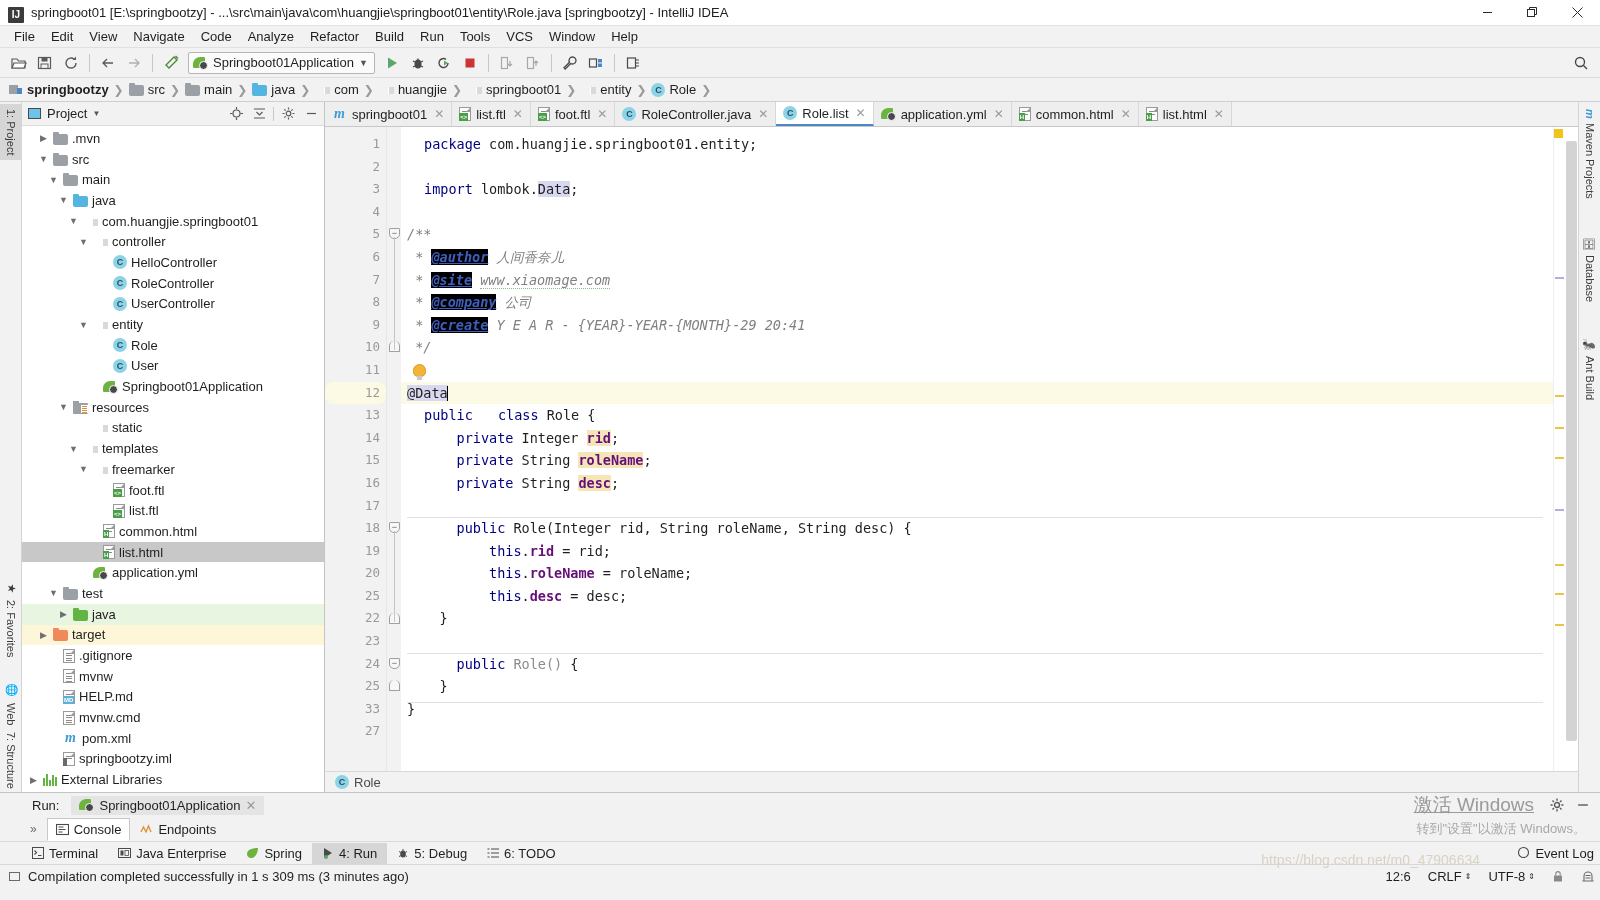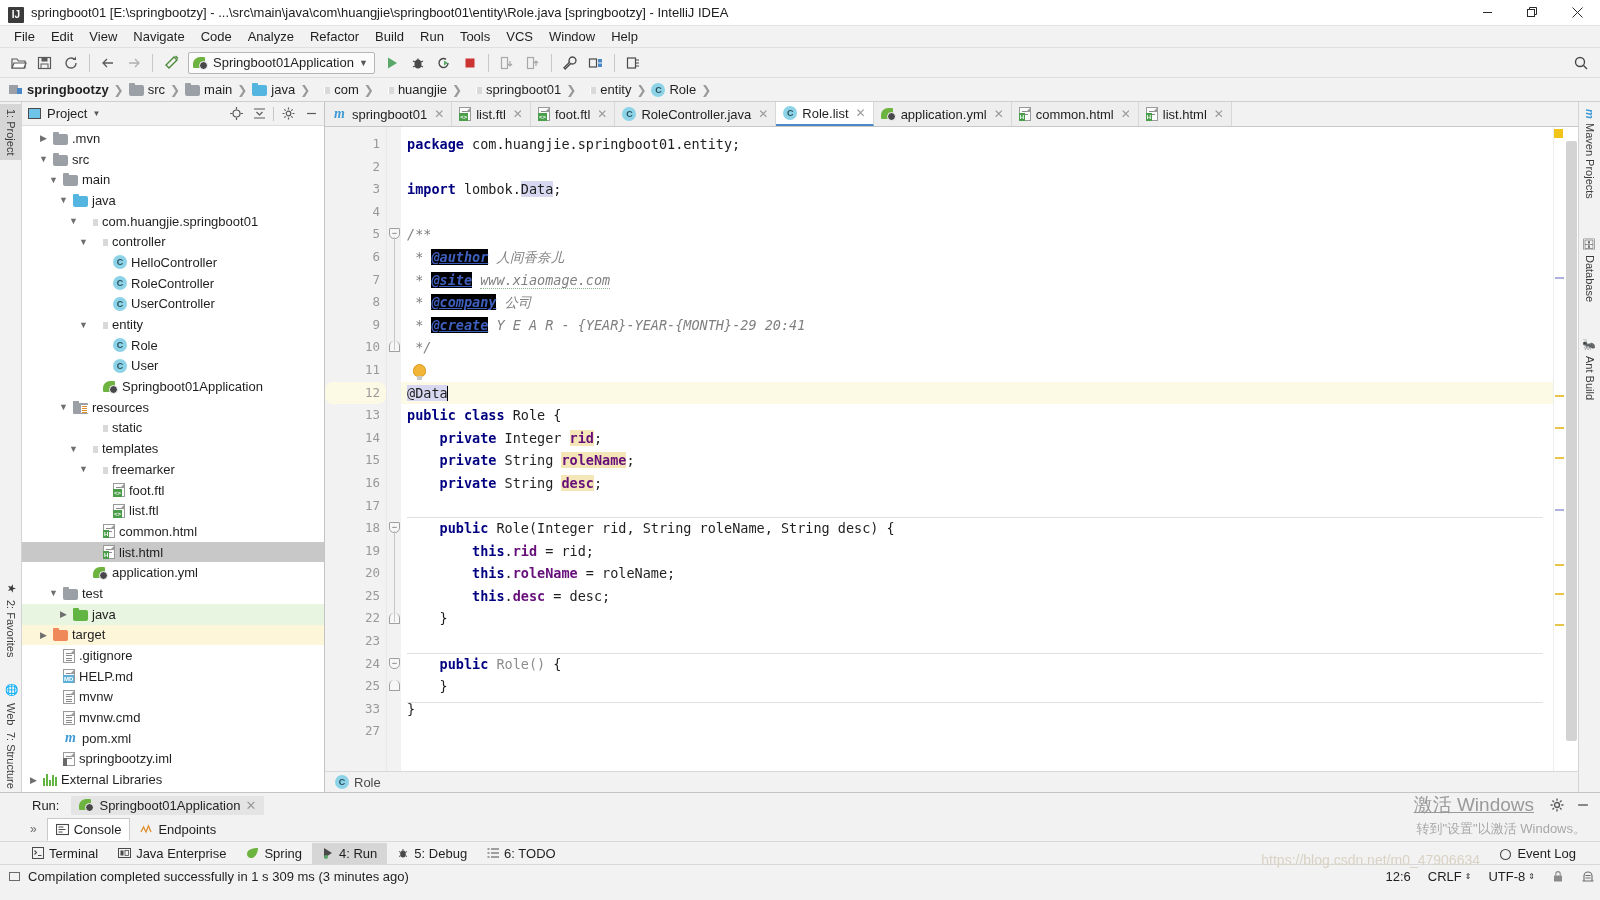--- a/index.html
+++ b/index.html
@@ -194,21 +194,21 @@
   .fold.end { border-radius: 5px 5px 1px 1px; border-top: none; }
   .foldline { position: absolute; left: 7px; width: 1px; background: #c6c6c6; }
 
   .code {
     flex: 1; position: relative; background: #fff; padding-top: 6px;
     font-family: "DejaVu Sans Mono", monospace; font-size: 13.5px; color: #1f1f1f;
     overflow: hidden;
   }
   .cline { height: 22.6px; line-height: 22.6px; padding-left: 6px; white-space: pre; position: relative; }
   .cline.hl { background: #fcf9e4; }
-  .kw { color: #000080; font-weight: bold; }
+  .kw { color: #000080; font-weight: normal; margin-left: 17px; }
   .cm { color: #808080; font-style: italic; }
   .tagdoc { color: #3f5fbf; font-weight: bold; font-style: italic; text-decoration: underline; }
   .hl-y { background: #000000; }
   .hl-b { background: #d8d8f0; }
   .fld { color: #660e7a; font-weight: bold; }
   .fld-hl { background: #f5e6b8; color: #660e7a; font-weight: bold; }
   .gray { color: #8c8c8c; }
   .squig { border-bottom: 1px dotted #8ab88a; }
   .caret { display: inline-block; width: 1.5px; height: 15px; background: #000;
            vertical-align: -3px; margin-left: -1px; }
@@ -262,21 +262,21 @@
   .consolebar .sp { flex: 1; }
   .winact2 { font-size: 13px; color: #a8a8a8; padding-right: 14px; }
 
   .twbar {
     height: 23px; display: flex; align-items: center; padding-left: 22px; gap: 0px;
     font-size: 13px; background: #f2f2f2; border-top: 1px solid #d8d8d8;
   }
   .twtab { display: flex; align-items: center; gap: 5px; padding: 3px 10px; white-space: nowrap; }
   .twtab.active { background: #d6d6d6; }
   .twbar .sp { flex: 1; }
-  .eventlog { display: flex; align-items: flex-end; gap: 5px; padding-right: 24px; }
+  .eventlog { display: flex; align-items: flex-start; gap: 5px; padding-right: 6px; }
 
   .statusbar {
     height: 24px; display: flex; align-items: center; padding-left: 8px; gap: 7px;
     font-size: 13px; background: #f2f2f2; border-top: 1px solid #d8d8d8; position: relative;
   }
   .statusbar .sp { flex: 1; }
   .sb-item { padding: 0 5px; white-space: nowrap; display: flex; align-items: center; gap: 3px; }
   .watermark {
     position: absolute; right: 120px; top: -13px; font-size: 14px; color: #d9d2c4;
     pointer-events: none; white-space: nowrap;
@@ -730,36 +730,36 @@
               </span>
             </span>
             <span>.gitignore</span>
           </div>
           <div class="node" style="padding-left: 26px;">
             <span class="arrow"></span>
             <span class="file-ic">
               <span class="lines">
                 <i></i>
                 <i></i>
+                <i></i>
+                <i></i>
+              </span>
+            </span>
+            <span>mvnw</span>
+          </div>
+          <div class="node" style="padding-left: 26px;">
+            <span class="arrow"></span>
+            <span class="file-ic">
+              <span class="lines">
+                <i></i>
+                <i></i>
               </span>
               <span class="tag tag-md">MD</span>
             </span>
             <span>HELP.md</span>
-          </div>
-          <div class="node" style="padding-left: 26px;">
-            <span class="arrow"></span>
-            <span class="file-ic">
-              <span class="lines">
-                <i></i>
-                <i></i>
-                <i></i>
-                <i></i>
-              </span>
-            </span>
-            <span>mvnw</span>
           </div>
           <div class="node" style="padding-left: 26px;">
             <span class="arrow"></span>
             <span class="file-ic">
               <span class="lines">
                 <i></i>
                 <i></i>
                 <i></i>
                 <i></i>
               </span>

